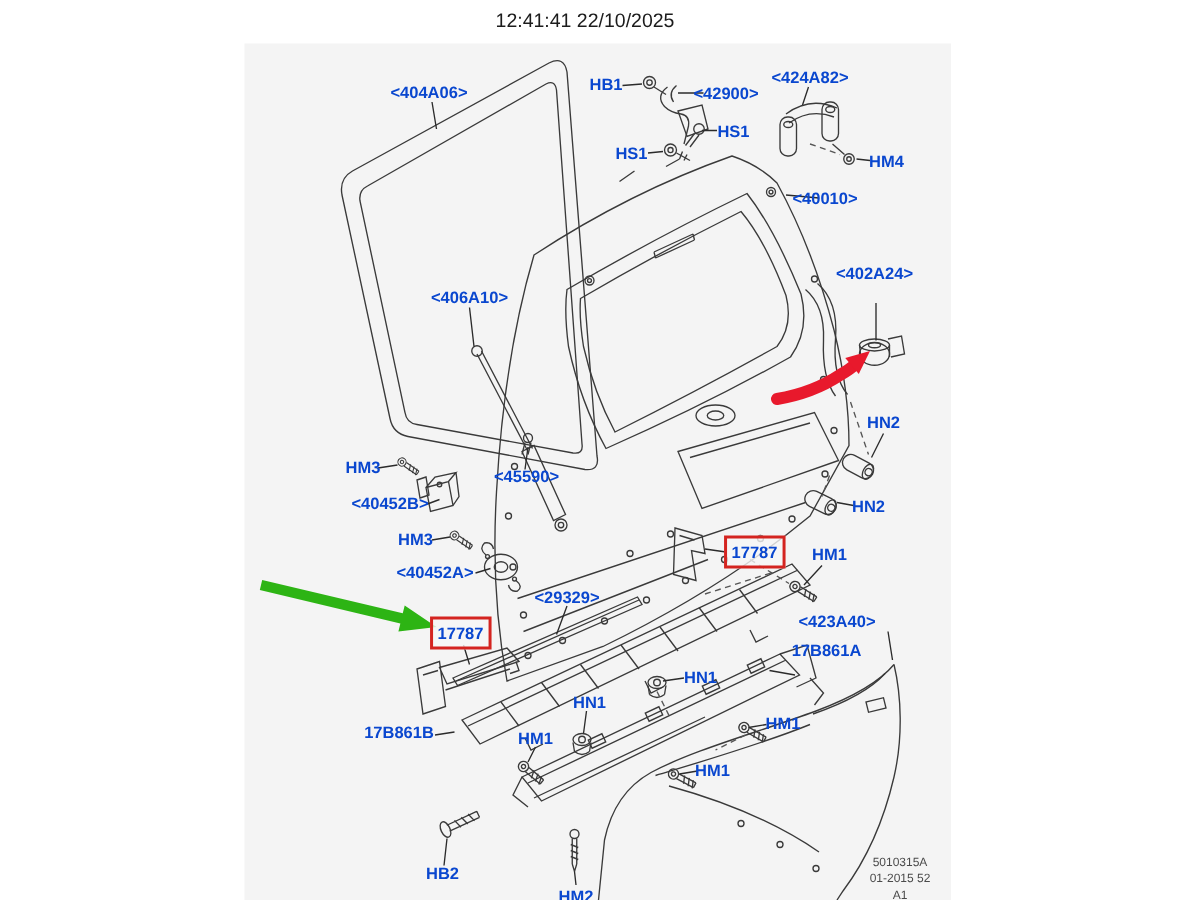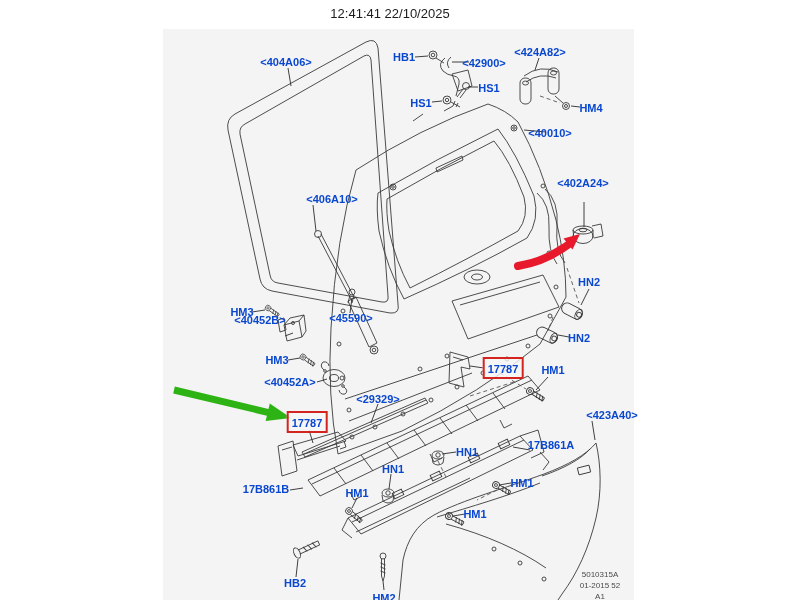--- a/index.html
+++ b/index.html
@@ -243,39 +243,39 @@
   </svg>
 
   <span class="lbl" style="left:286px;top:62px">&lt;404A06&gt;</span>
   <span class="lbl" style="left:404px;top:57px">HB1</span>
   <span class="lbl" style="left:484px;top:63px">&lt;42900&gt;</span>
   <span class="lbl" style="left:489px;top:88px">HS1</span>
   <span class="lbl" style="left:421px;top:103px">HS1</span>
   <span class="lbl" style="left:540px;top:52px">&lt;424A82&gt;</span>
   <span class="lbl" style="left:591px;top:108px">HM4</span>
   <span class="lbl" style="left:550px;top:133px">&lt;40010&gt;</span>
-  <span class="lbl" style="left:332px;top:199px">&lt;406A10&gt;</span>
+  <span class="lbl" style="left:313px;top:199px">&lt;406A10&gt;</span>
   <span class="lbl" style="left:583px;top:183px">&lt;402A24&gt;</span>
   <span class="lbl" style="left:589px;top:282px">HN2</span>
   <span class="lbl" style="left:579px;top:338px">HN2</span>
   <span class="lbl" style="left:242px;top:312px">HM3</span>
-  <span class="lbl" style="left:260px;top:320px">&lt;40452B&gt;</span>
+  <span class="lbl" style="left:260px;top:336px">&lt;40452B&gt;</span>
   <span class="lbl" style="left:351px;top:318px">&lt;45590&gt;</span>
   <span class="lbl" style="left:277px;top:360px">HM3</span>
   <span class="lbl" style="left:290px;top:382px">&lt;40452A&gt;</span>
   <span class="lbl" style="left:378px;top:399px">&lt;29329&gt;</span>
   <span class="boxed" style="left:503px;top:368px">
     <span class="lbl">17787</span>
   </span>
   <span class="lbl" style="left:553px;top:370px">HM1</span>
   <span class="boxed" style="left:307px;top:422px">
     <span class="lbl">17787</span>
   </span>
-  <span class="lbl" style="left:612px;top:415px">&lt;423A40&gt;</span>
-  <span class="lbl" style="left:551px;top:445px">17B861A</span>
+  <span class="lbl" style="left:558px;top:415px">&lt;423A40&gt;</span>
+  <span class="lbl" style="left:551px;top:434px">17B861A</span>
   <span class="lbl" style="left:467px;top:452px">HN1</span>
   <span class="lbl" style="left:393px;top:469px">HN1</span>
   <span class="lbl" style="left:522px;top:483px">HM1</span>
   <span class="lbl" style="left:475px;top:514px">HM1</span>
   <span class="lbl" style="left:357px;top:493px">HM1</span>
   <span class="lbl" style="left:266px;top:489px">17B861B</span>
   <span class="lbl" style="left:295px;top:583px">HB2</span>
   <span class="lbl" style="left:384px;top:598px">HM2</span>
 
   <div id="footer">

